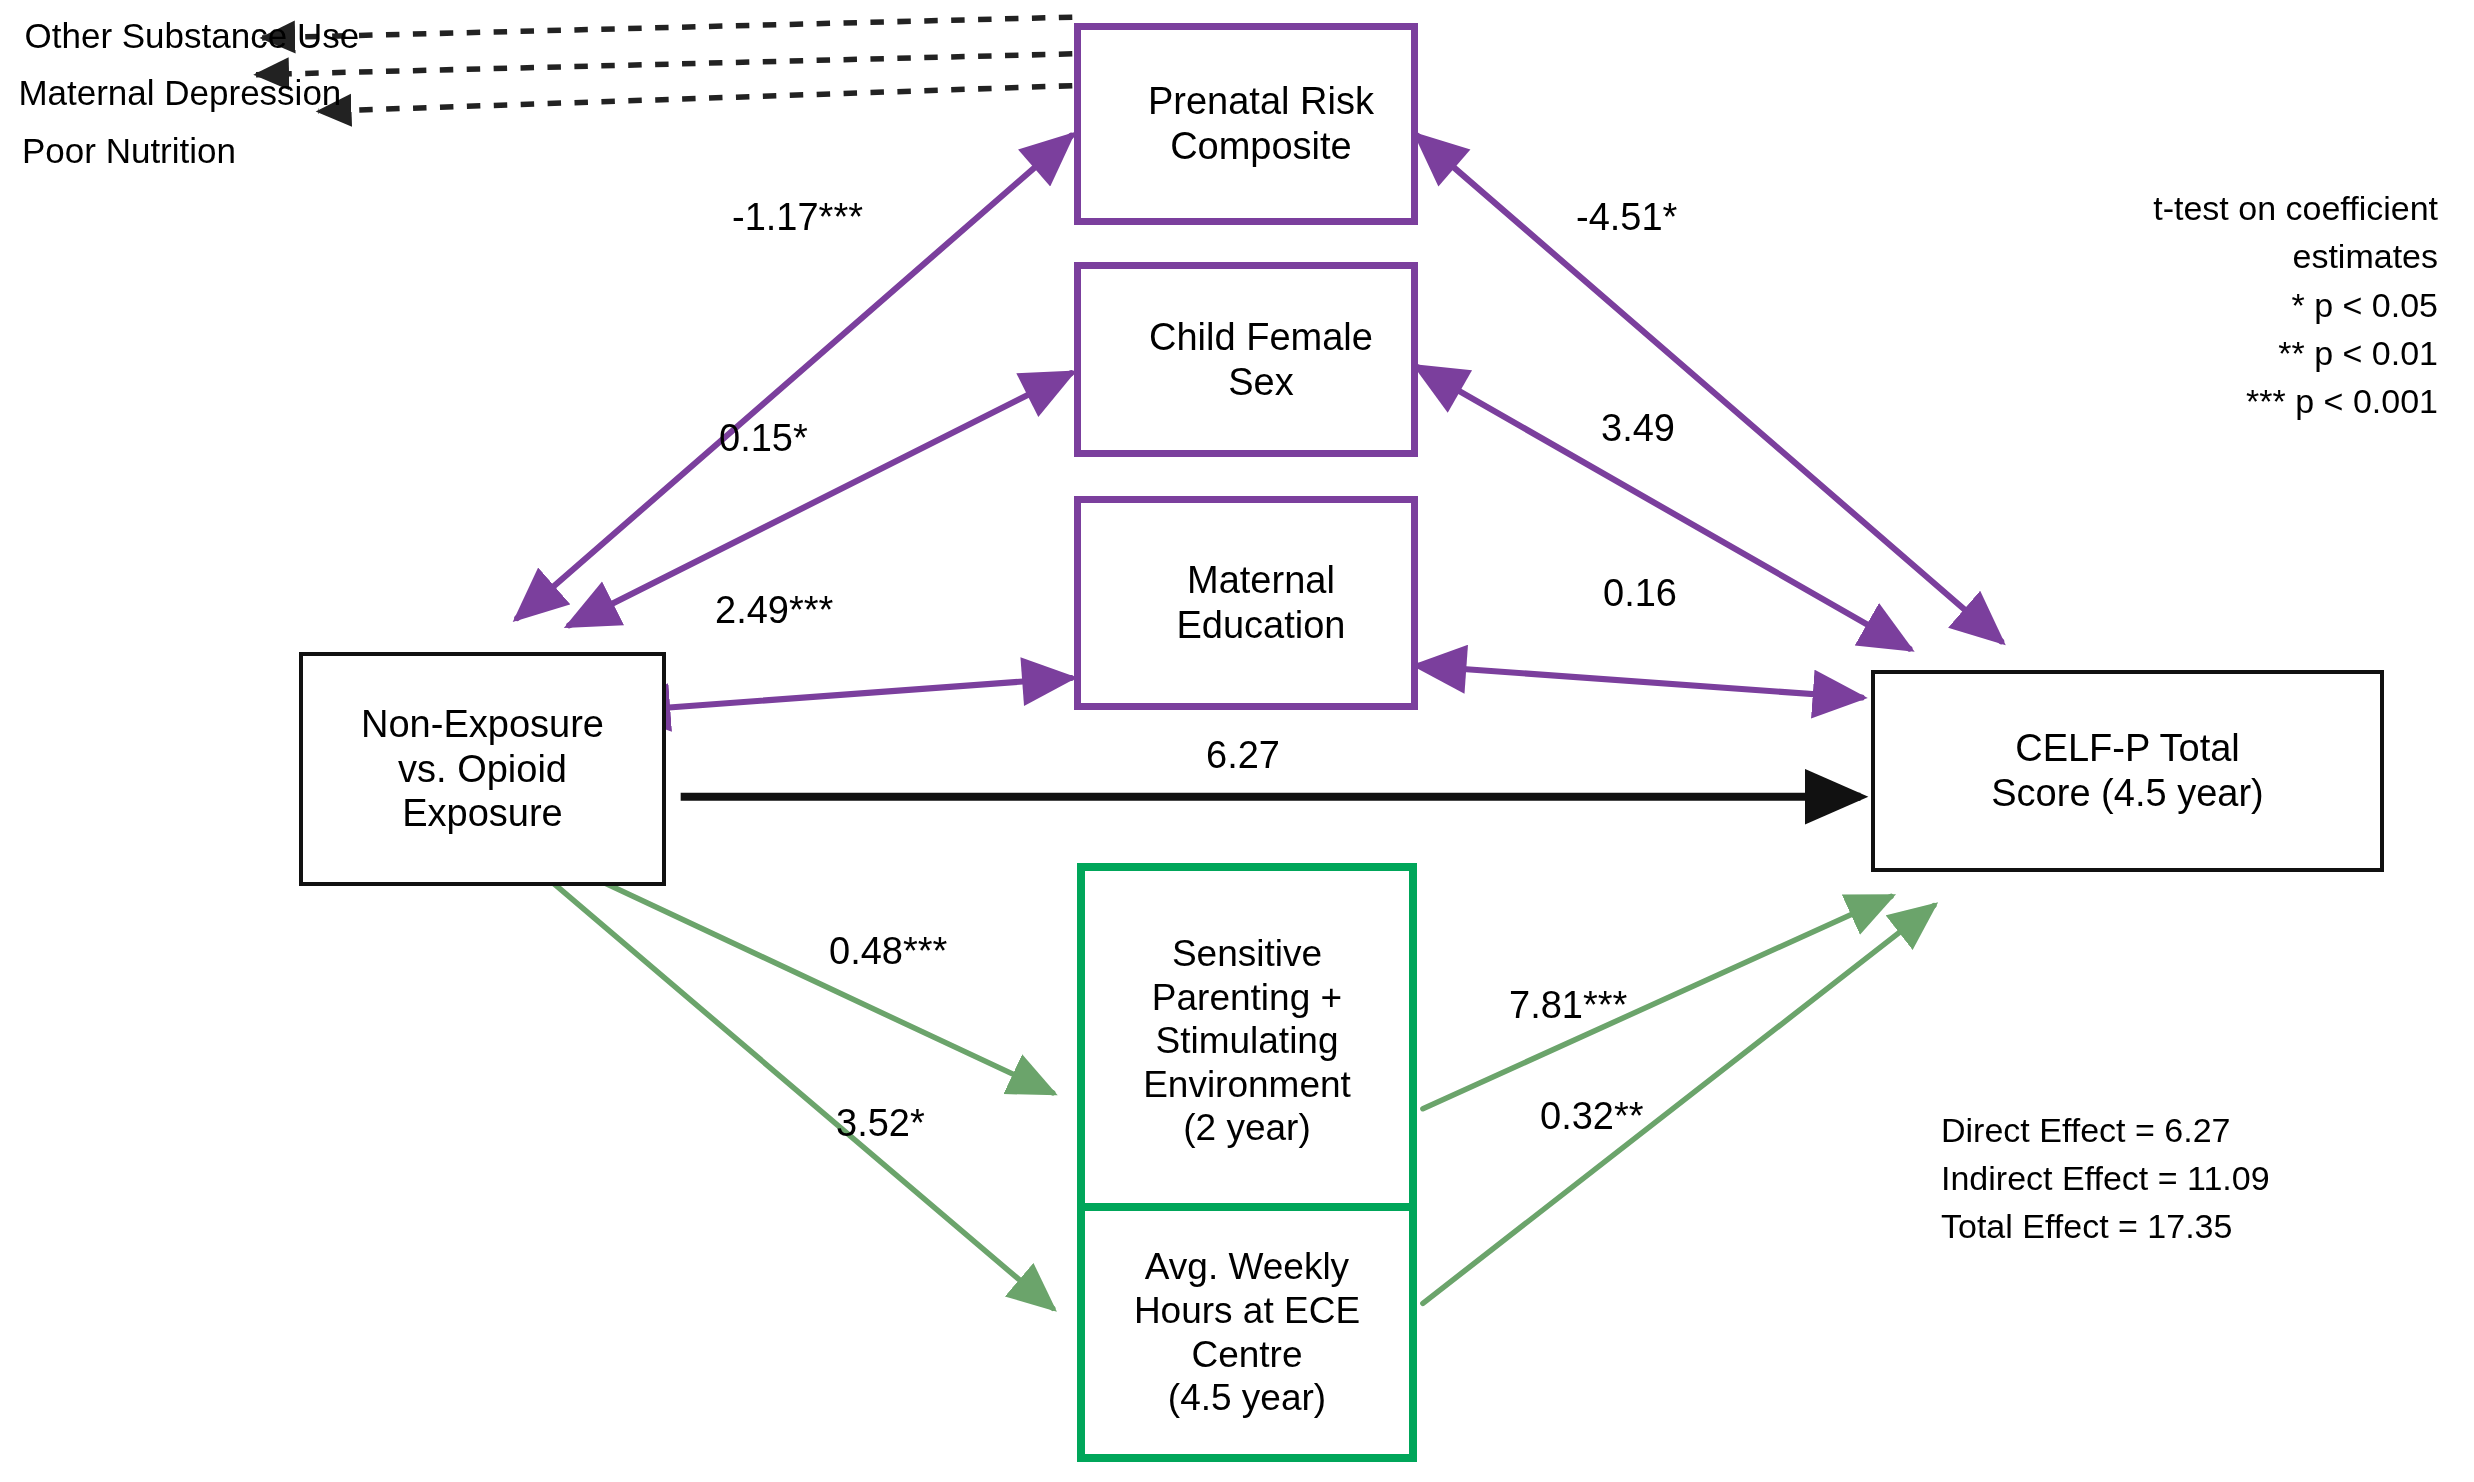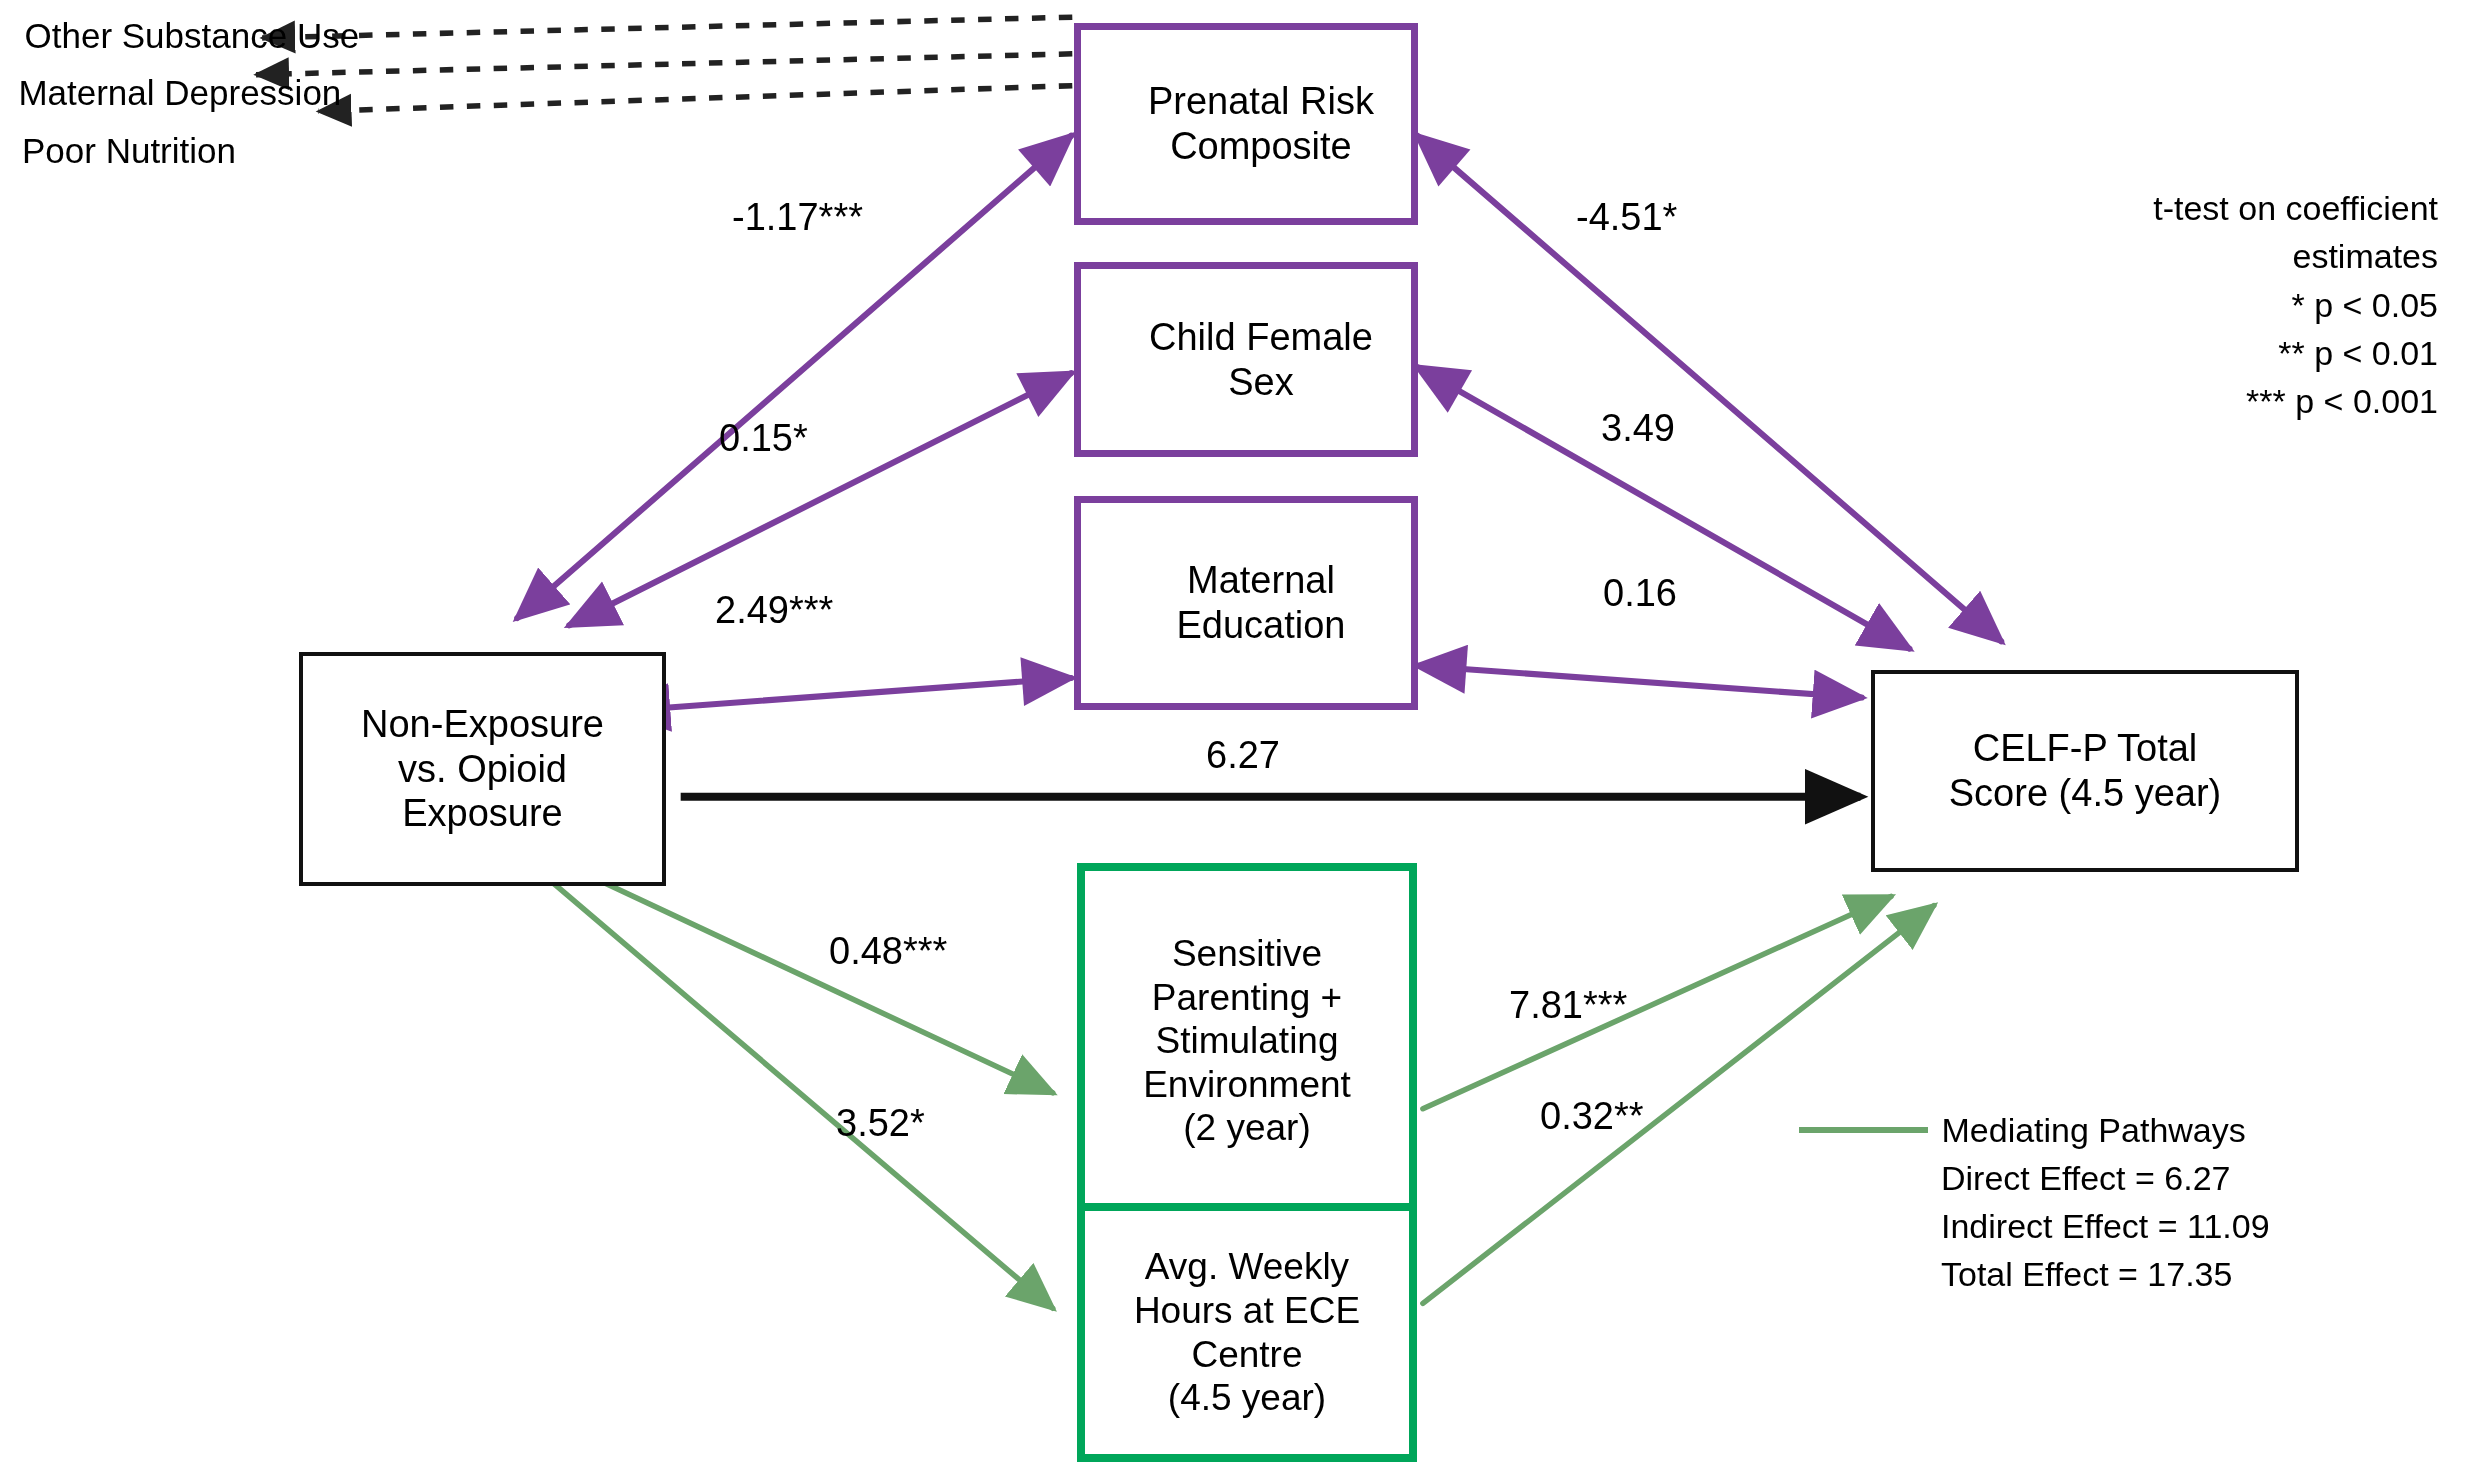--- a/index.html
+++ b/index.html
@@ -141,21 +141,21 @@
   </div>
 
   <div class="node black-box" style="left:299px;top:652px;width:367px;height:234px;">
     <div>
       <div>Non-Exposure</div>
       <div>vs. Opioid</div>
       <div>Exposure</div>
     </div>
   </div>
 
-  <div class="node black-box" style="left:1871px;top:670px;width:428px;height:202px;">
+  <div class="node black-box" style="left:1871px;top:670px;width:513px;height:202px;">
     <div>
       <div>CELF-P Total</div>
       <div>Score (4.5 year)</div>
     </div>
   </div>
 
   <div class="node green-box" style="left:1077px;top:863px;width:340px;height:356px;font-size:37px;">
     <div>
       <div>Sensitive</div>
       <div>Parenting +</div>
@@ -192,23 +192,19 @@
 
   <div class="sig-note" style="right:37px;top:184px;width:428px;">
     <div>t-test on coefficient</div>
     <div>estimates</div>
     <div>* p &lt; 0.05</div>
     <div>** p &lt; 0.01</div>
     <div>*** p &lt; 0.001</div>
   </div>
 
   <div class="legend" style="left:1799px;top:1106px;">
-    <div class="legend-row">
-      <span class="legend-swatch" style="background:#6BA46B;"></span>
-      <span>Mediating Pathways</span>
-    </div>
     <div class="legend-text-only">Direct Effect = 6.27</div>
     <div class="legend-text-only">Indirect Effect = 11.09</div>
     <div class="legend-text-only">Total Effect = 17.35</div>
   </div>
 
 </div>
 
 
 </body></html>

